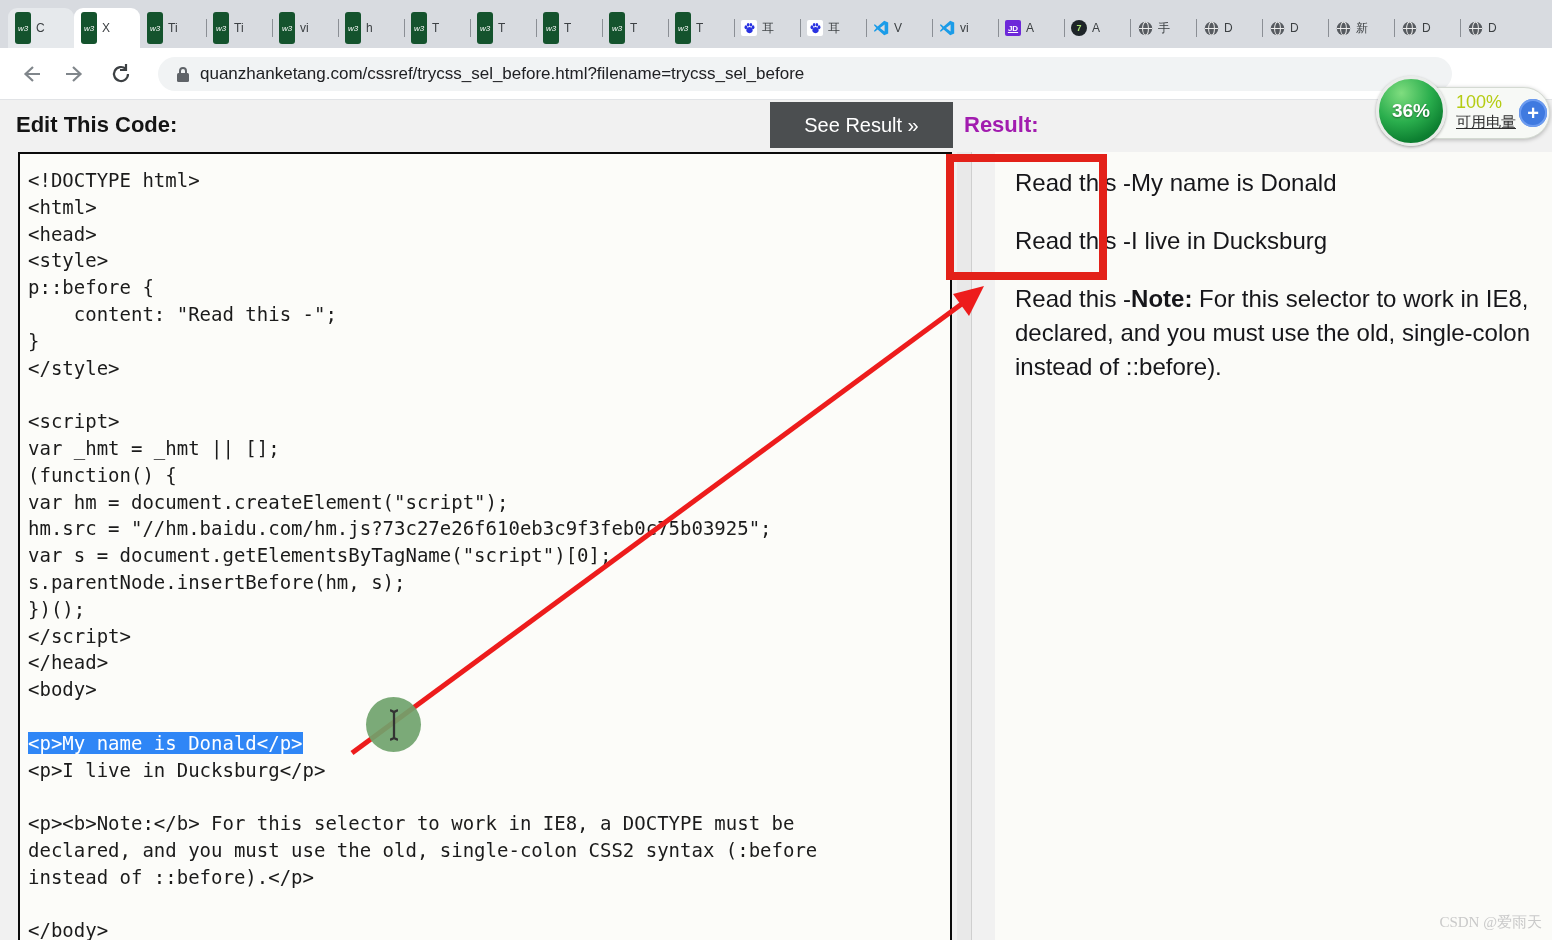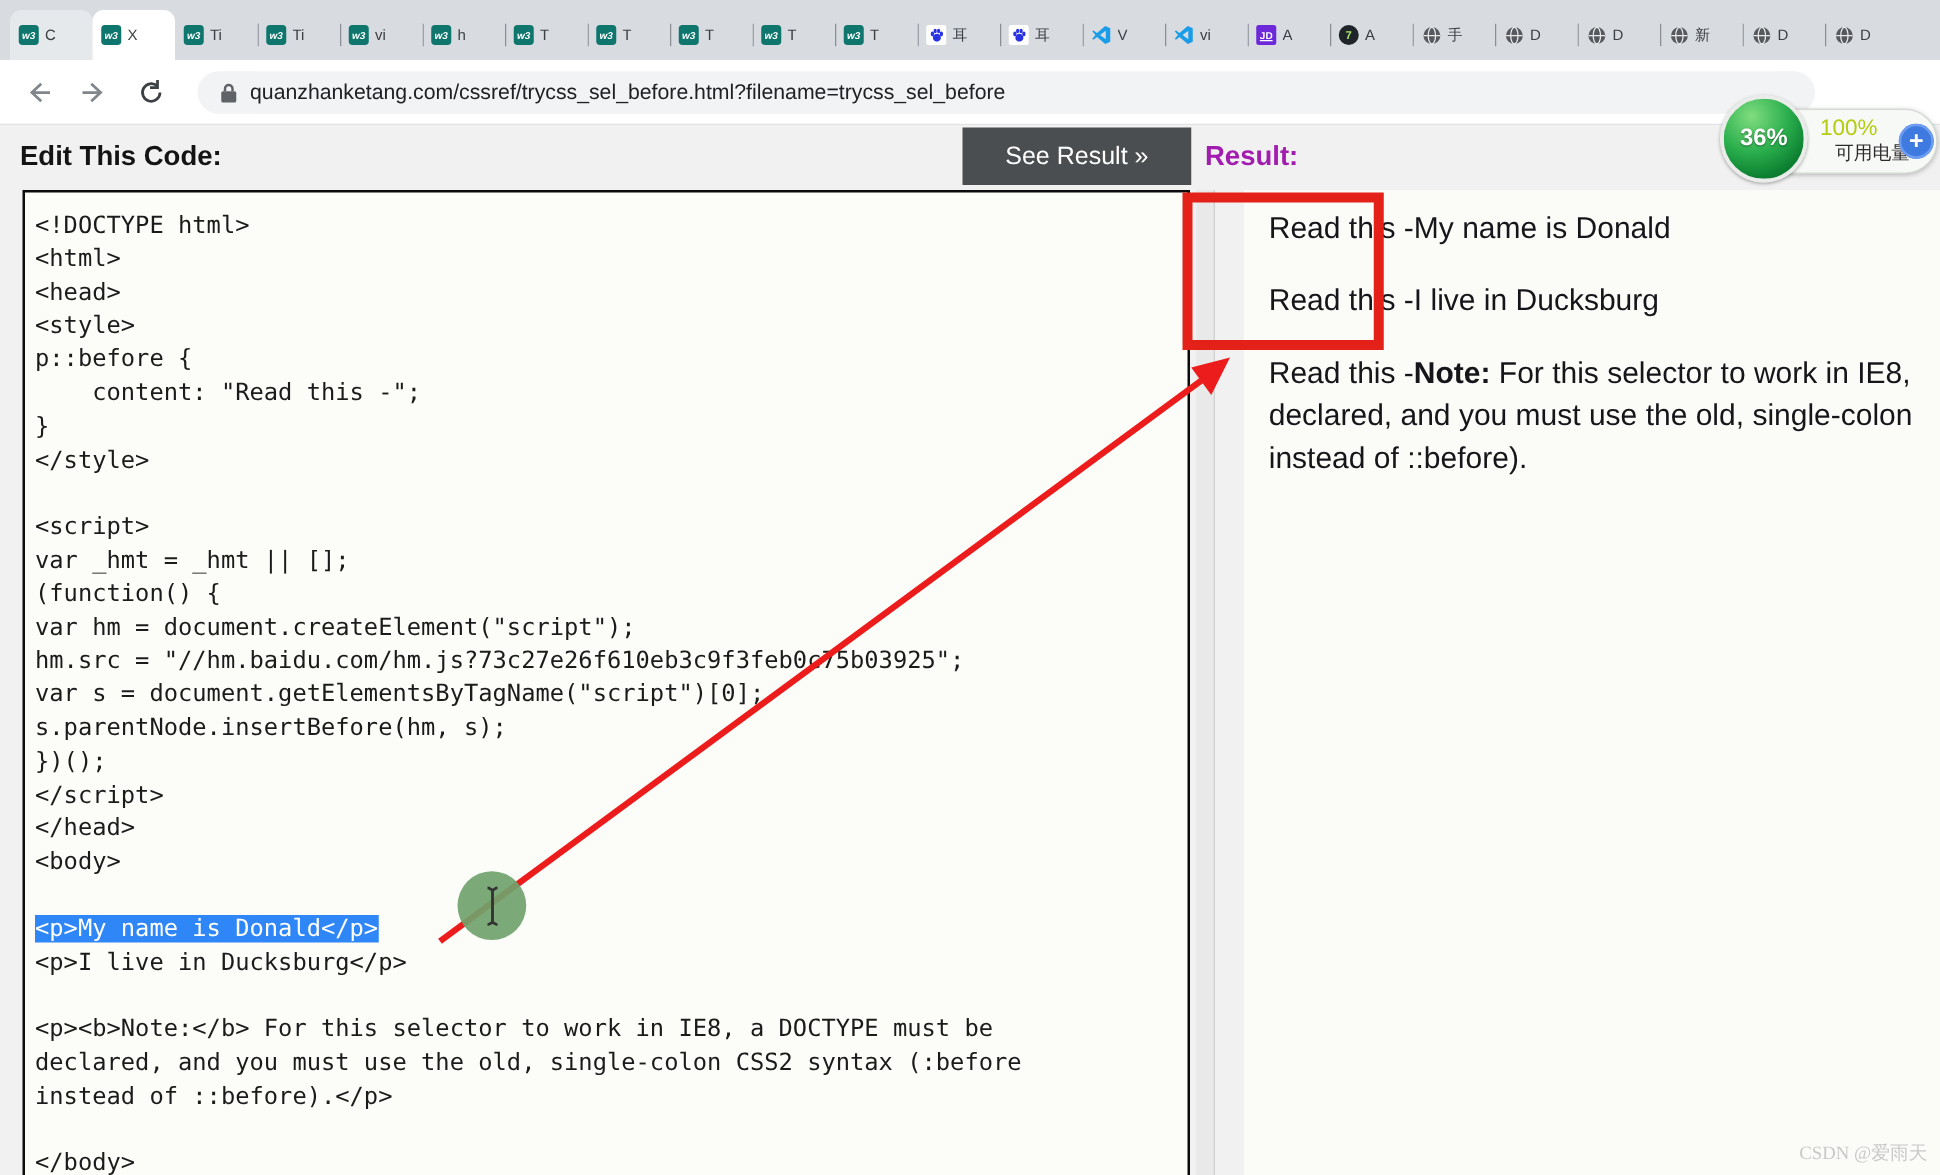--- a/index.html
+++ b/index.html
@@ -13,22 +13,22 @@
   .tab { position:relative; width:66px; height:40px; display:flex; align-items:center;
     gap:5px; padding:0 7px; border-radius:9px 9px 0 0; flex:none; overflow:hidden; }
   .tab + .tab::before { content:""; position:absolute; left:0; top:11px; width:1px;
     height:18px; background:#8b8f95; }
   .tab.active { background:#fff; }
   .tab.active::before, .tab.active + .tab::before { display:none; }
   .tab:first-child { background:#e6e9ec; }
   .tab .tlabel { font-size:12px; color:#3c4043; white-space:nowrap; overflow:hidden; }
   .ticon { width:16px; height:16px; flex:none; display:flex; align-items:center;
     justify-content:center; }
-  .w3badge { width:16px; height:16px; background:#0f766e; color:#fff; border-radius:3px;
-    font-size:8px; font-weight:bold; display:flex; align-items:center; justify-content:center;
+  .w3badge { width:16px; height:32px; background:#14532d; color:#fff; border-radius:3px;
+    font-size:8px; font-weight:normal; display:flex; align-items:center; justify-content:center;
     font-style:italic; }
   .jdbadge { width:16px; height:16px; background:#6d28d9; color:#fff; border-radius:2px;
     font-size:8px; font-weight:bold; display:flex; align-items:center; justify-content:center;text-decoration:underline; }
   .darkbadge { width:16px; height:16px; background:#1e2428; color:#a8e56f; border-radius:50%;
     font-size:9px; font-weight:bold; display:flex; align-items:center; justify-content:center; }
   .baidubg { width:16px; height:16px; background:#fff; border-radius:2px; display:flex;
     align-items:center; justify-content:center; }
 
   
   .toolbar { position:absolute; left:0; top:48px; width:1552px; height:52px; background:#fff;
@@ -80,21 +80,21 @@
     background:#f7f9f6; border:1px solid #d4dad2; border-radius:26px;
     box-shadow:0 1px 4px rgba(0,0,0,0.25); }
   .bat-ball { position:absolute; left:0; top:0; width:70px; height:70px; border-radius:50%;
     background:radial-gradient(circle at 35% 22%, #7fdd7f 0%, #2aae4d 45%, #0d8031 75%, #0a6b29 100%);
     border:3px solid #e9ece9; box-shadow:0 1px 3px rgba(0,0,0,0.35);
     display:flex; align-items:center; justify-content:center; }
   .bat-ball span { color:#fff; font-size:19px; font-weight:bold;
     text-shadow:0 1px 2px rgba(0,0,0,0.4); }
   .bat-100 { position:absolute; left:80px; top:16px; font-size:18px; font-weight:normal;
     color:#b5cc13; }
-  .bat-label { position:absolute; left:92px; top:37px; font-size:15px; color:#2c2c2c; }
+  .bat-label { position:absolute; left:80px; top:37px; font-size:15px; color:#2c2c2c;text-decoration:underline; }
   .bat-plus { position:absolute; right:5px; top:23px; width:28px; height:28px;
     border-radius:50%; background:#3f7ae0; color:#fff; font-size:20px; font-weight:bold;
     display:flex; align-items:center; justify-content:center;
     box-shadow:inset 0 0 0 2px #6d9cf0; }
 
   .watermark { position:absolute; right:10px; bottom:8px; font-size:15px; color:#c9c9c9;
     z-index:60;font-family:Liberation Serif, serif; }
 </style>
 </head>
 <body>

